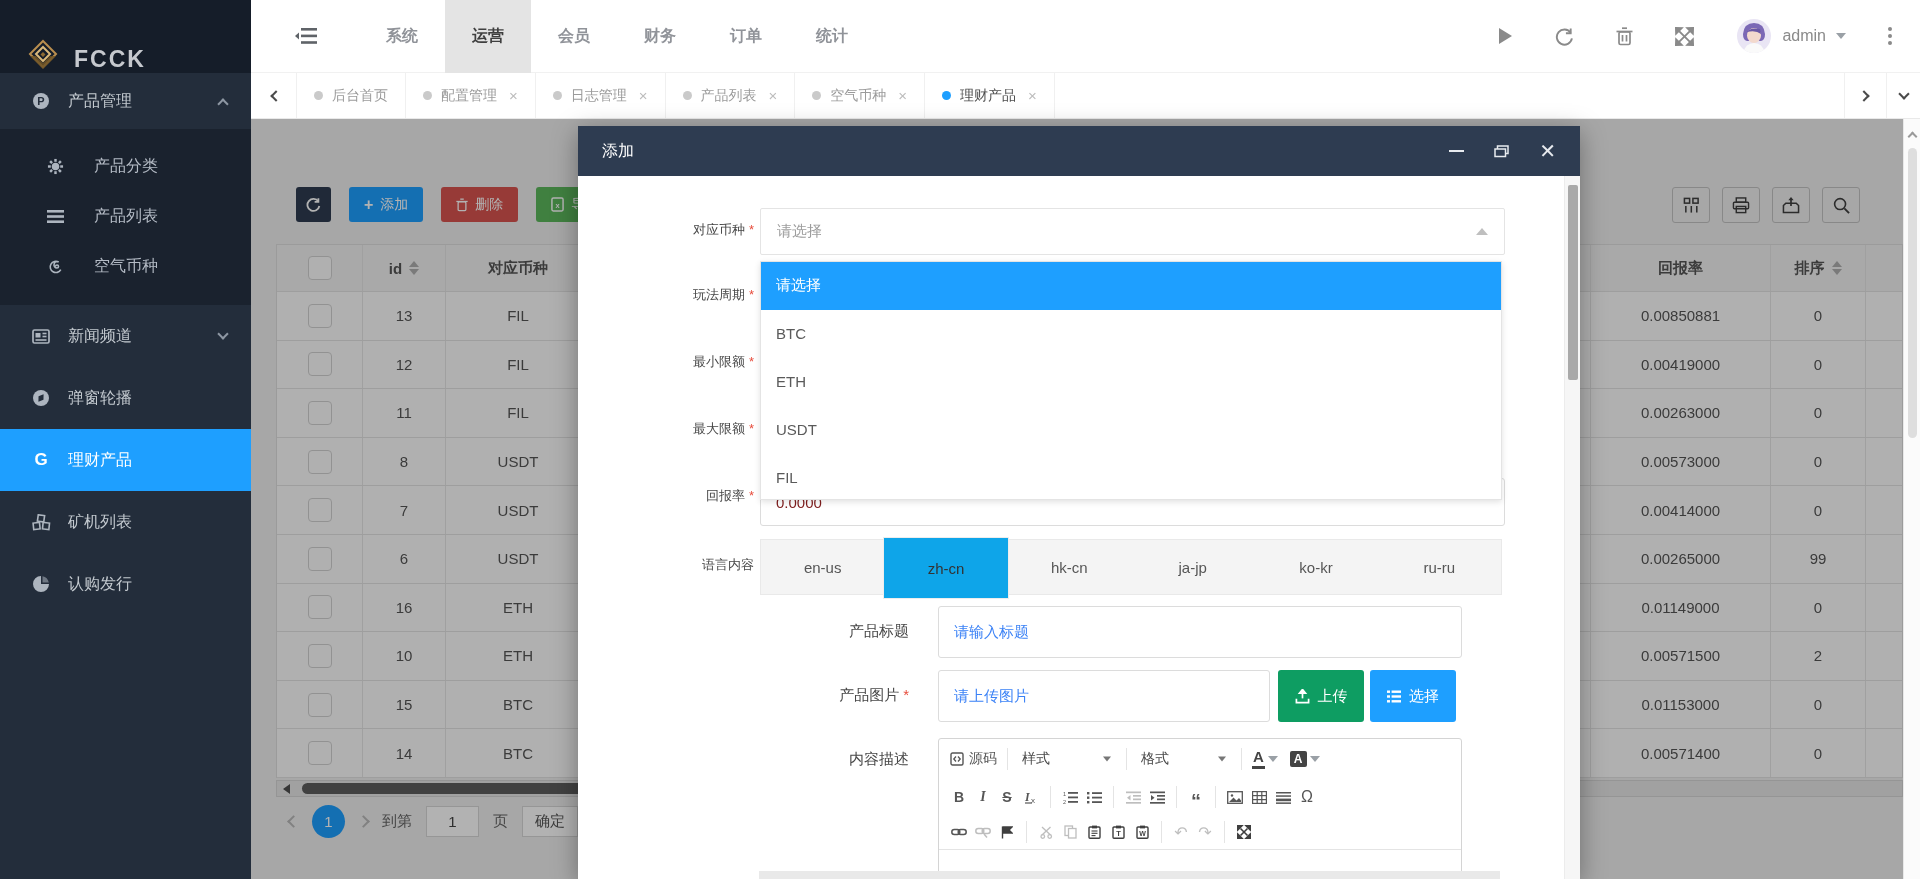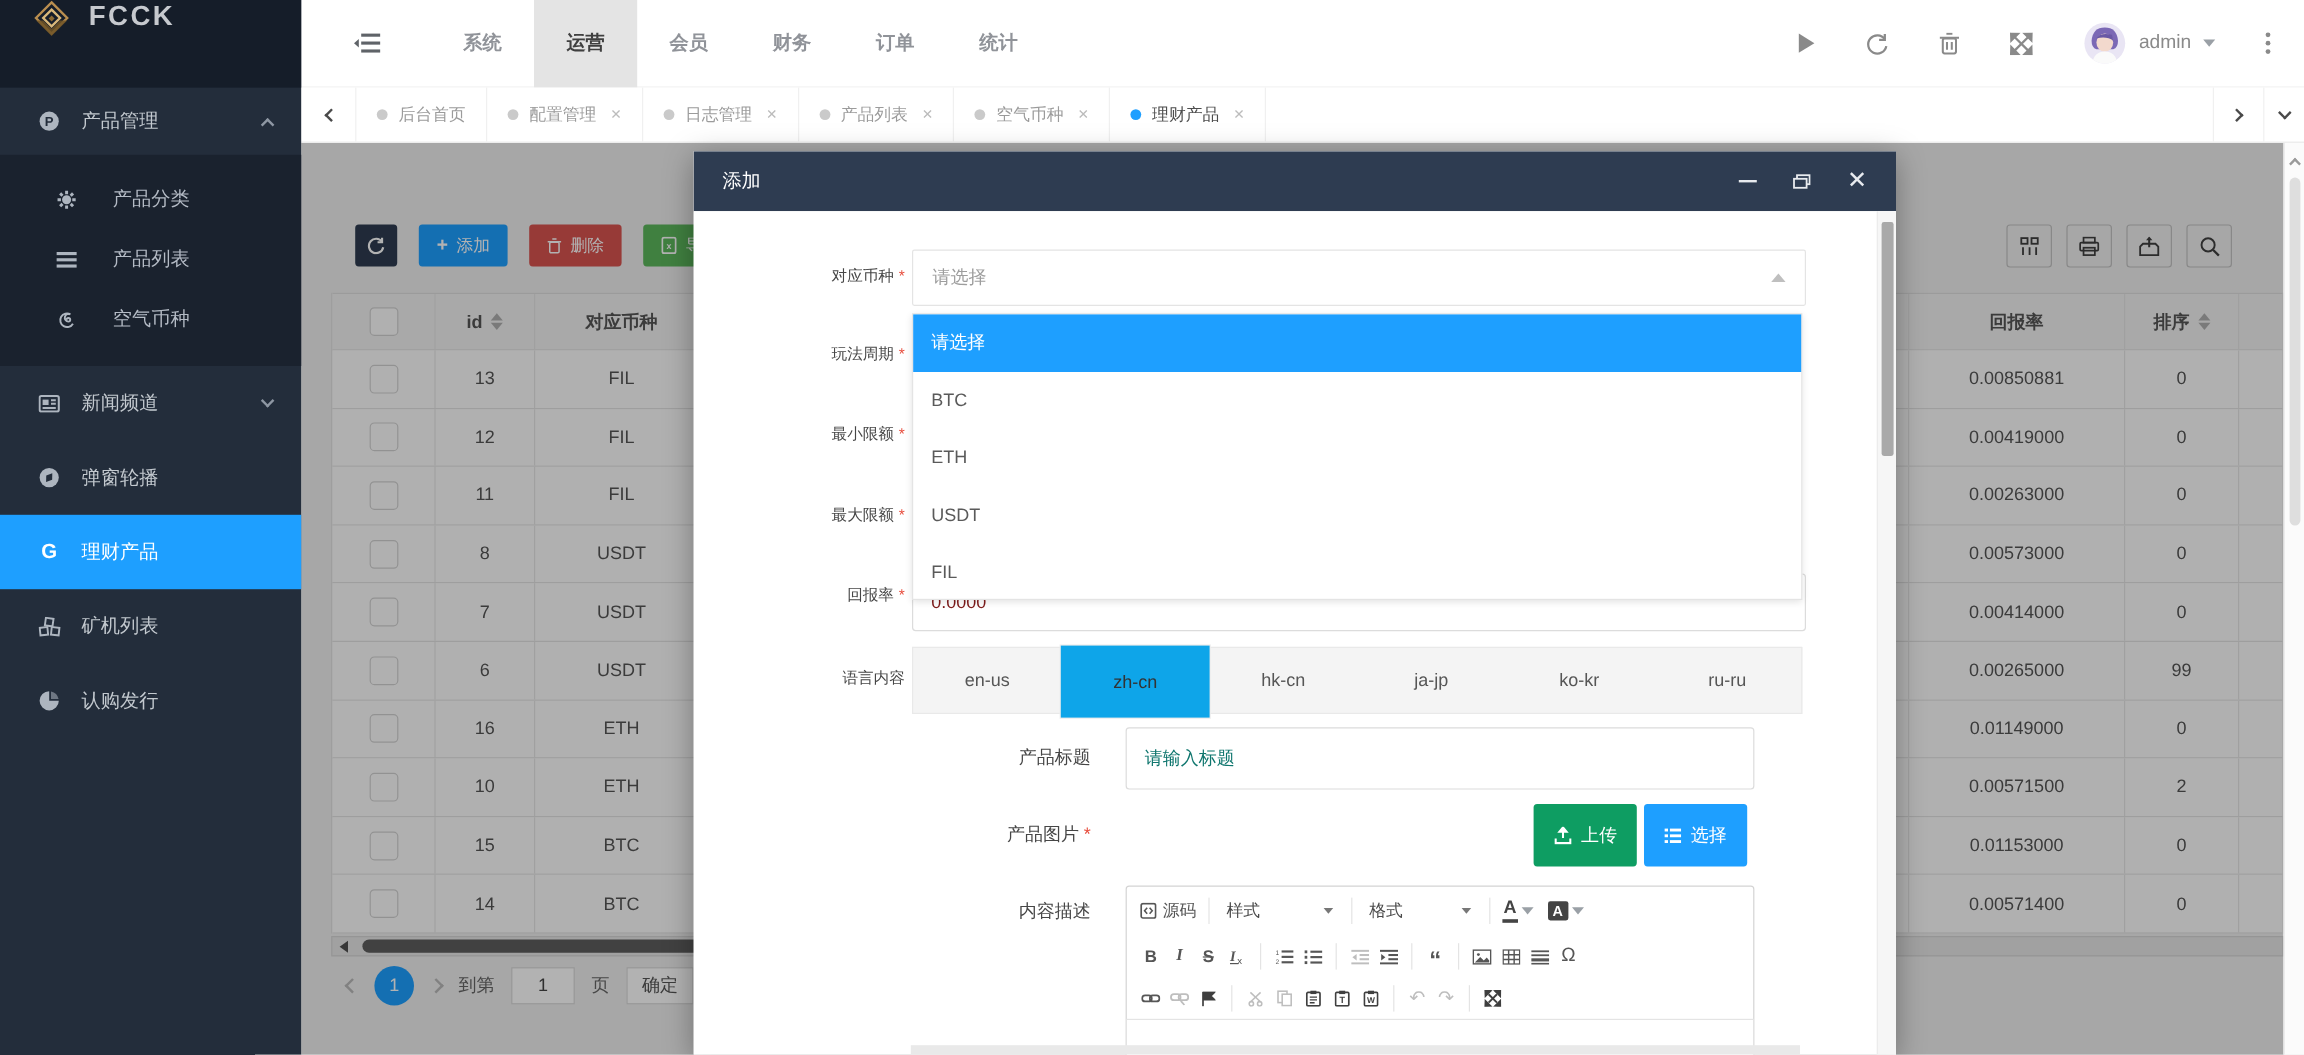--- a/index.html
+++ b/index.html
@@ -2,21 +2,21 @@
 <html><head>
 <meta charset="utf-8">
 <style>
   *{margin:0;padding:0;box-sizing:border-box;}
   html,body{width:1920px;height:879px;overflow:hidden;}
   body{font-family:"Liberation Sans","DejaVu Sans",sans-serif;background:#fff;position:relative;cursor:default;}
   #app{position:absolute;left:0;top:0;width:1920px;height:879px;}
 
   
   #sidebar{position:absolute;left:0;top:0;width:251px;height:879px;background:#232D3B;z-index:5;}
-  .logo{height:73px;background:#151D29;display:flex;align-items:flex-start;padding-left:26px;gap:14px;}
+  .logo{height:73px;background:#151D29;display:flex;align-items:flex-end;padding-left:26px;gap:14px;}
   .logo-text{color:#C6C9CE;font-size:23px;font-weight:bold;letter-spacing:2px;}
   .side-item{height:62px;display:flex;align-items:center;padding-left:30px;gap:16px;color:#C3C9CF;font-size:16px;position:relative;}
   .side-item.parent{height:56px;}
   .side-item .chev{position:absolute;right:24px;}
   .submenu{background:#1A222E;padding:12px 0 14px 0;}
   .submenu .side-item{height:50px;padding-left:44px;color:#B4BBC5;gap:28px;}
   .side-item.active{background:#1E9FFF;color:#fff;}
   .sicon{width:22px;display:flex;justify-content:center;align-items:center;color:#ADB5BF;flex:none;}
   .side-item.active .sicon{color:#fff;}
   .chev{width:8px;height:8px;border-right:2px solid #8E97A3;border-bottom:2px solid #8E97A3;}
@@ -100,21 +100,21 @@
   .mbody{position:relative;height:703px;background:#fff;}
   .flabel{position:absolute;left:16px;width:160px;text-align:right;font-size:13px;color:#464646;}
   .flabel2{position:absolute;left:0;width:331px;text-align:right;font-size:15px;color:#464646;}
   .req{color:#E74C3C;margin-left:4px;}
   .fsel{position:absolute;left:182px;top:32px;width:745px;height:47px;border:1px solid #E4E4E4;border-radius:2px;display:flex;align-items:center;padding:0 16px;font-size:15px;color:#9D9D9D;background:#fff;}
   .fsel .up{margin-left:auto;width:0;height:0;border-left:6px solid transparent;border-right:6px solid transparent;border-bottom:7px solid #BFBFBF;}
   .ddown{position:absolute;left:182px;top:85px;width:742px;height:239px;background:#fff;border:1px solid #E4E4E4;box-shadow:0 2px 6px rgba(0,0,0,.12);z-index:8;}
   .dopt{height:47.8px;display:flex;align-items:center;padding:0 15px;font-size:15px;color:#5A5A5A;}
   .dopt.sel{background:#1E9FFF;color:#fff;}
   .finput{position:absolute;border:1px solid #DCDCDC;border-radius:3px;background:#fff;font-size:15px;color:#444;display:flex;align-items:center;padding:0 15px;}
-  .finput .ph{color:#0f766e;}
+  .finput .ph{color:#3b82f6;}
   .rate-in{left:182px;top:302px;width:745px;height:48px;color:#7f1d1d;}
   .langtabs{position:absolute;left:182px;top:363px;width:742px;height:56px;background:#F4F4F4;border:1px solid #E9E9E9;display:flex;}
   .ltab{flex:1;display:flex;align-items:center;justify-content:center;font-size:15px;color:#565656;text-align:right;}
   .ltab.active{background:#0ea5e9;color:#333;margin:-2px 0;height:60px;box-shadow:0 0 0 1px #EDEDED;}
   .ubtn{position:absolute;top:494px;height:52px;border-radius:3px;color:#fff;font-size:15px;display:flex;align-items:center;justify-content:center;gap:8px;}
   .ubtn.up{left:700px;width:86px;background:#0E9D62;}
   .ubtn.ch{left:792px;width:86px;background:#1E9FFF;}
   .mscroll{position:absolute;left:986px;top:0;width:16px;height:703px;background:#F6F6F6;border-left:1px solid #ECECEC;}
   .mthumb{position:absolute;left:2.5px;top:9px;width:10px;height:195px;background:#A9A9A9;border-radius:2px;}
   .grayband{position:absolute;left:181px;top:695px;width:741px;height:8px;background:#E9E9E9;z-index:3;}
@@ -668,20 +668,23 @@
         </div>
 
         <div class="flabel2" style="top:446px;"><span>产品标题</span></div>
         <div class="flabel2" style="top:510px;"><span>产品图片</span><span class="req">*</span></div>
         <div class="flabel2" style="top:574px;"><span>内容描述</span></div>
 
         <div class="finput" style="left:360px;top:430px;width:524px;height:52px;">
           <span class="ph">请输入标题</span>
         </div>
 
+        <div class="finput" style="left:360px;top:494px;width:332px;height:52px;">
+          <span class="ph">请上传图片</span>
+        </div>
         <div class="ubtn up">
           <span>
             <svg width="15" height="15" viewBox="0 0 16 16">
                 <g stroke="#fff" stroke-width="1.8" fill="#fff">
                   <line x1="8" y1="10" x2="8" y2="3"></line>
                   <polygon points="8,0.5 11.2,4.4 4.8,4.4"></polygon>
                   <path d="M1.5 10.5 L1.5 14.5 L14.5 14.5 L14.5 10.5" fill="none"></path>
                 </g>
               </svg>
           </span>

